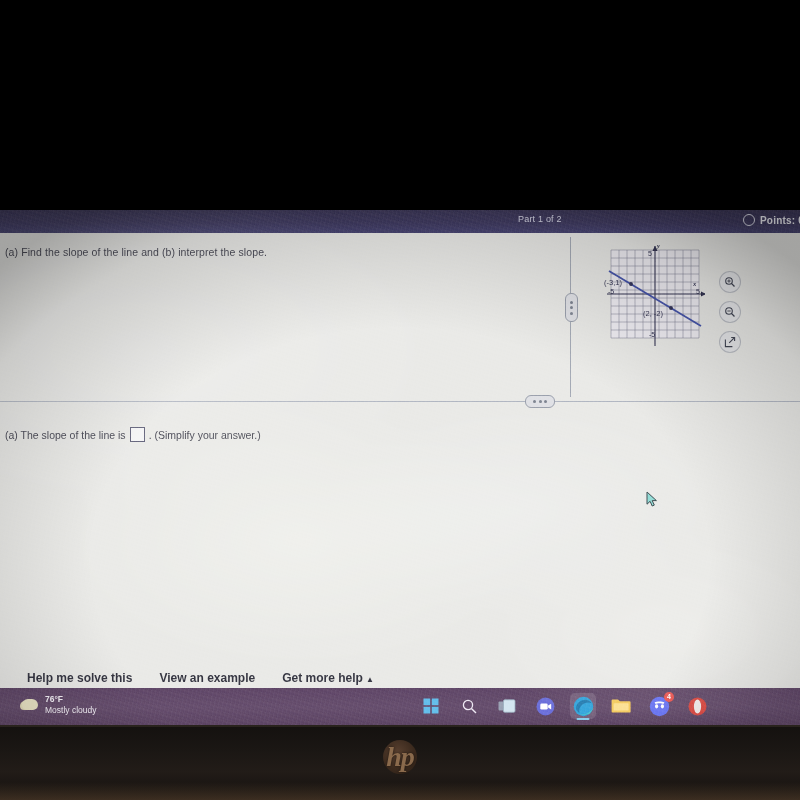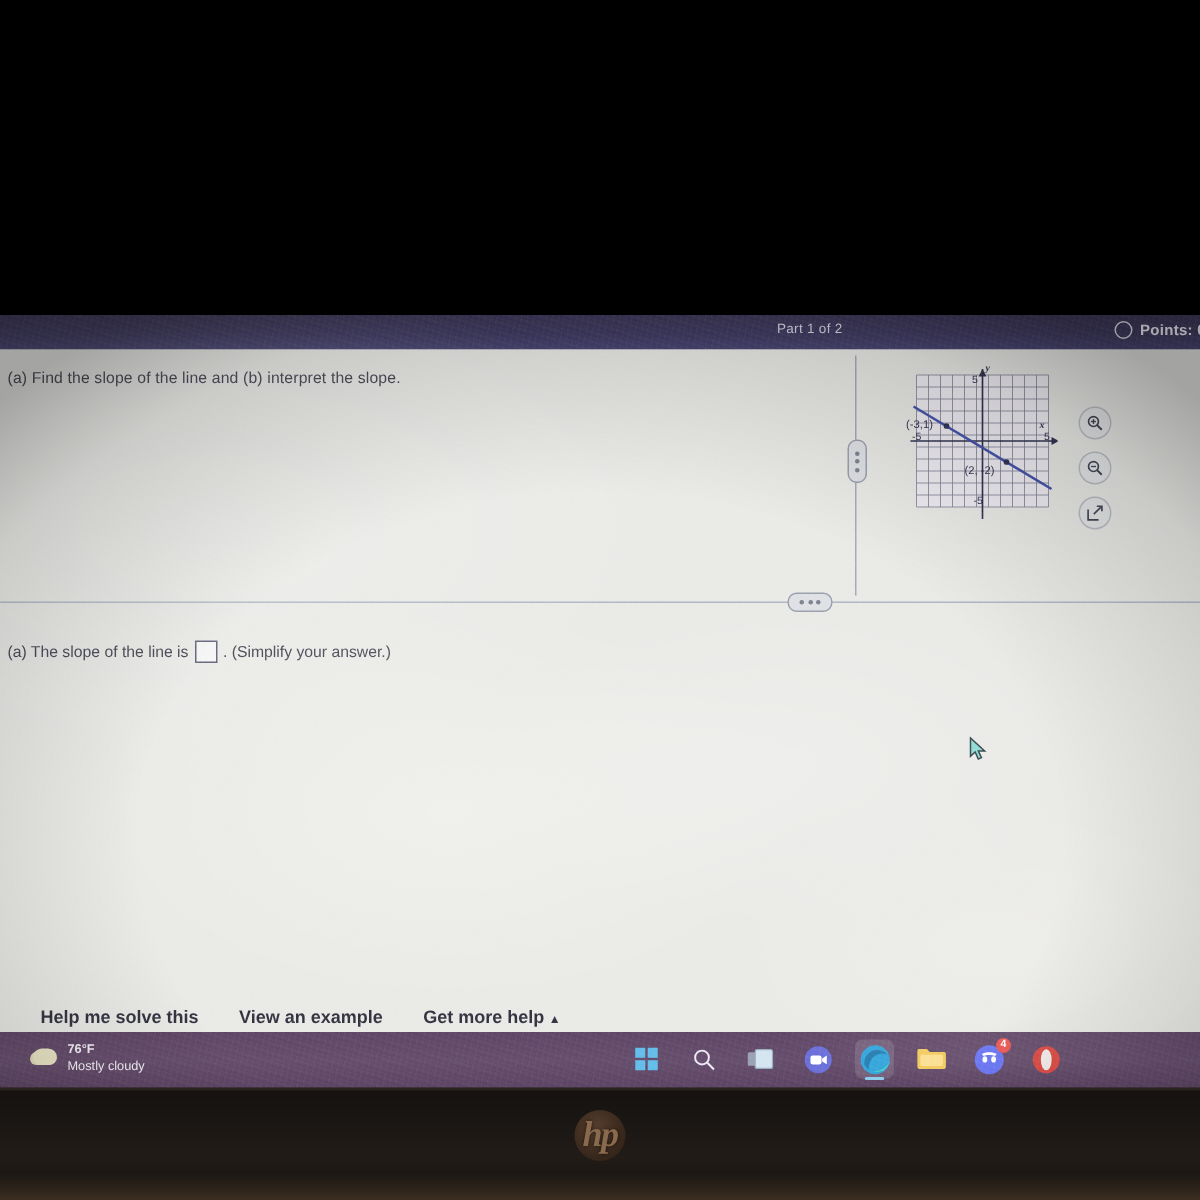--- a/index.html
+++ b/index.html
@@ -47,21 +47,21 @@
     width: 34px; height: 34px;
     border-radius: 50%;
     background: radial-gradient(circle at 42% 38%, #5a4130 0%, #3a291d 60%, #2a1d14 100%);
     display: flex;
     align-items: center;
     justify-content: center;
     color: #8a6a4c;
     font-family: "Liberation Serif", serif;
     font-style: italic;
     font-weight: bold;
-    font-size: 24px;
+    font-size: 28px;
     letter-spacing: -1px;
     text-shadow: 0 0 3px rgba(0,0,0,0.6);
   }
   .desk-glow {
     position: absolute;
     left: 0; right: 0;
     top: 782px; height: 18px;
     background: linear-gradient(180deg, rgba(60,45,32,0.0), rgba(95,72,50,0.55));
   }
 

